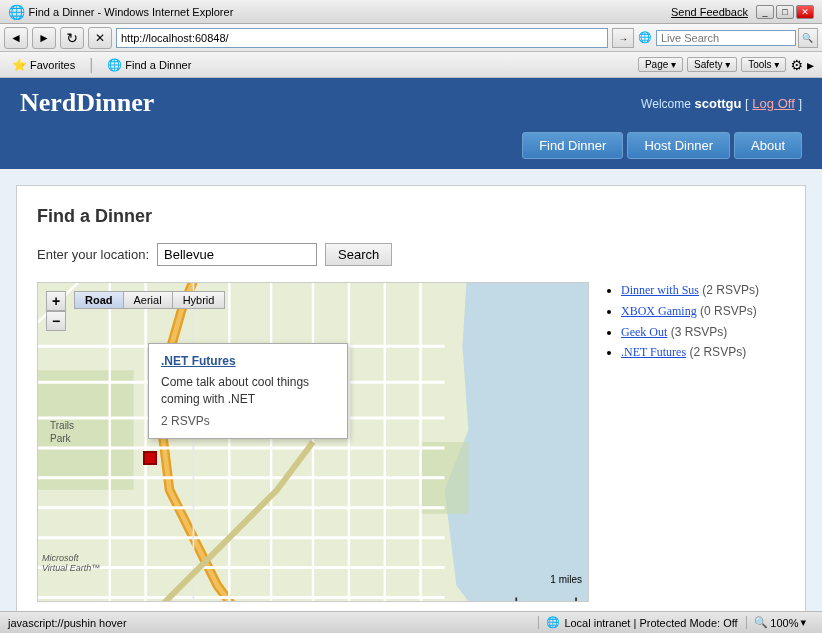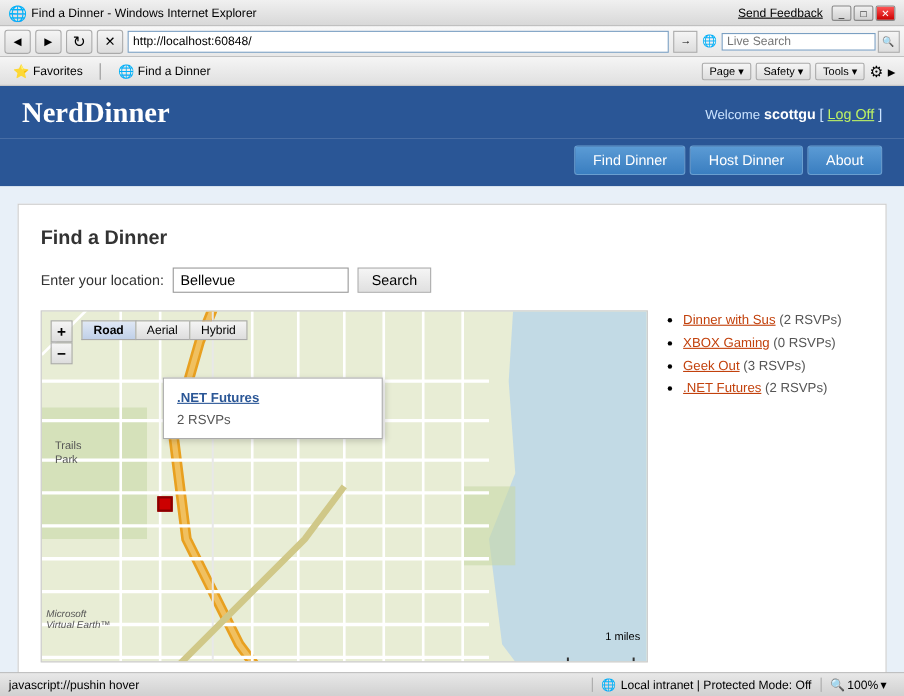--- a/index.html
+++ b/index.html
@@ -133,21 +133,21 @@
       font-family: Georgia, serif;
     }
     .site-header-right {
       text-align: right;
     }
     .welcome-text {
       color: #cce4ff;
       font-size: 12px;
     }
     .welcome-name { color: white; font-weight: bold; }
-    .log-off-link { color: #bef264; text-decoration: underline; cursor: pointer; }
+    .log-off-link { color: #fca5a5; text-decoration: underline; cursor: pointer; }
 
     .site-nav {
       background: #2a5696;
       padding: 6px 20px 10px;
       display: flex;
       justify-content: flex-end;
       gap: 4px;
     }
     .nav-button {
       padding: 5px 16px;
@@ -303,23 +303,24 @@
     }
     .results-list {
       list-style: disc;
       padding-left: 16px;
     }
     .results-list li {
       margin-bottom: 4px;
       line-height: 1.4;
     }
     .result-link {
-      color: #c2410c;
+      color: #1d4ed8;
       text-decoration: underline;
       cursor: pointer;
+      font-family: Liberation Serif, serif;
     }
     .result-rsvp {
       color: #555;
     }
 
     
     .status-bar {
       background: linear-gradient(to bottom, #e8e8e8, #d0d0d0);
       height: 22px;
       display: flex;
@@ -340,21 +341,21 @@
     }
     .status-zoom {
       display: flex; align-items: center; gap: 2px;
       padding: 0 8px;
       border-left: 1px solid #aaa;
     }
 
     
     .trails-label {
       position: absolute;
-      top: 116px;
+      top: 136px;
       left: 12px;
       font-size: 10px;
       color: #555;
       line-height: 1.3;
     }
     .virtual-earth-label {
       position: absolute;
       bottom: 28px;
       left: 4px;
       font-size: 9px;
@@ -497,20 +498,21 @@
           <div class="map-tab">Aerial</div>
           <div class="map-tab">Hybrid</div>
         </div>
 
         <div class="trails-label">Trails<br>Park</div>
 
         <div class="map-marker"></div>
 
         <div class="map-popup">
           <div class="map-popup-title">.NET Futures</div>
+          <div class="map-popup-desc">Come talk about cool things coming with .NET</div>
           <div class="map-popup-rsvp">2 RSVPs</div>
         </div>
 
         <div class="map-scale" style="position:absolute;bottom:16px;right:6px;font-size:10px;">1 miles</div>
 
         <div class="virtual-earth-label">Microsoft<br>Virtual Earth™</div>
       </div>
 
       <div class="results-panel">
         <ul class="results-list">

